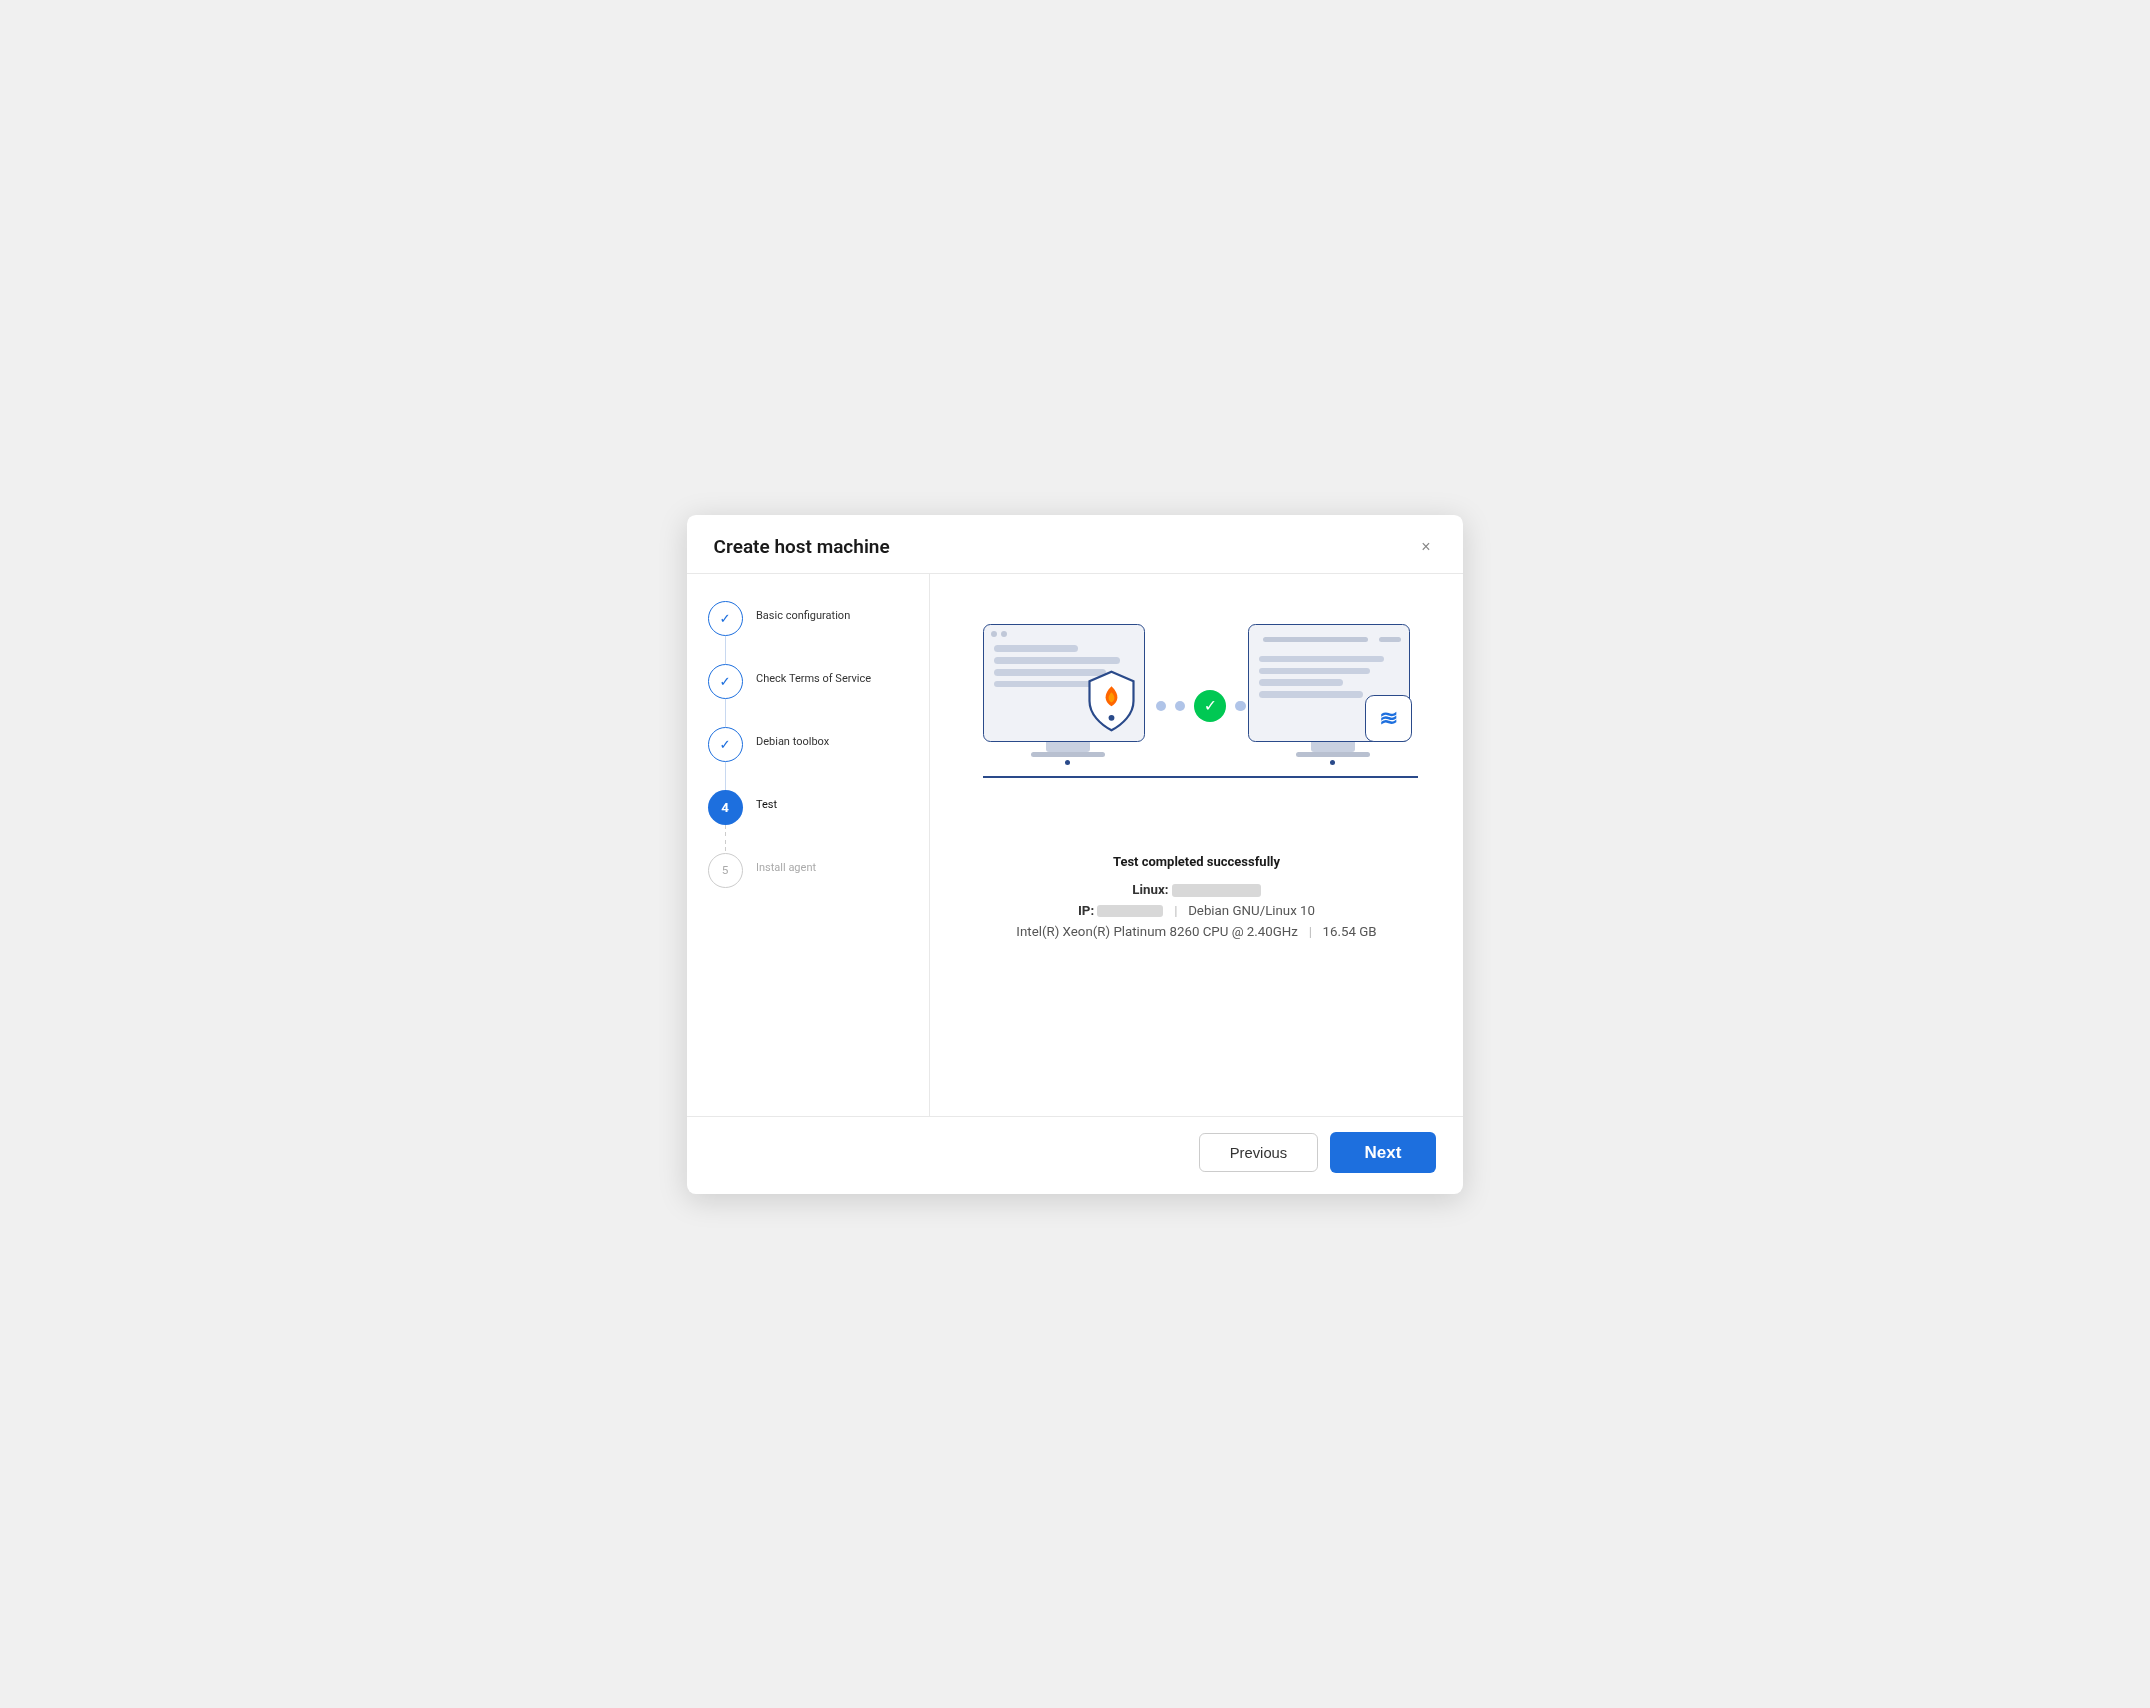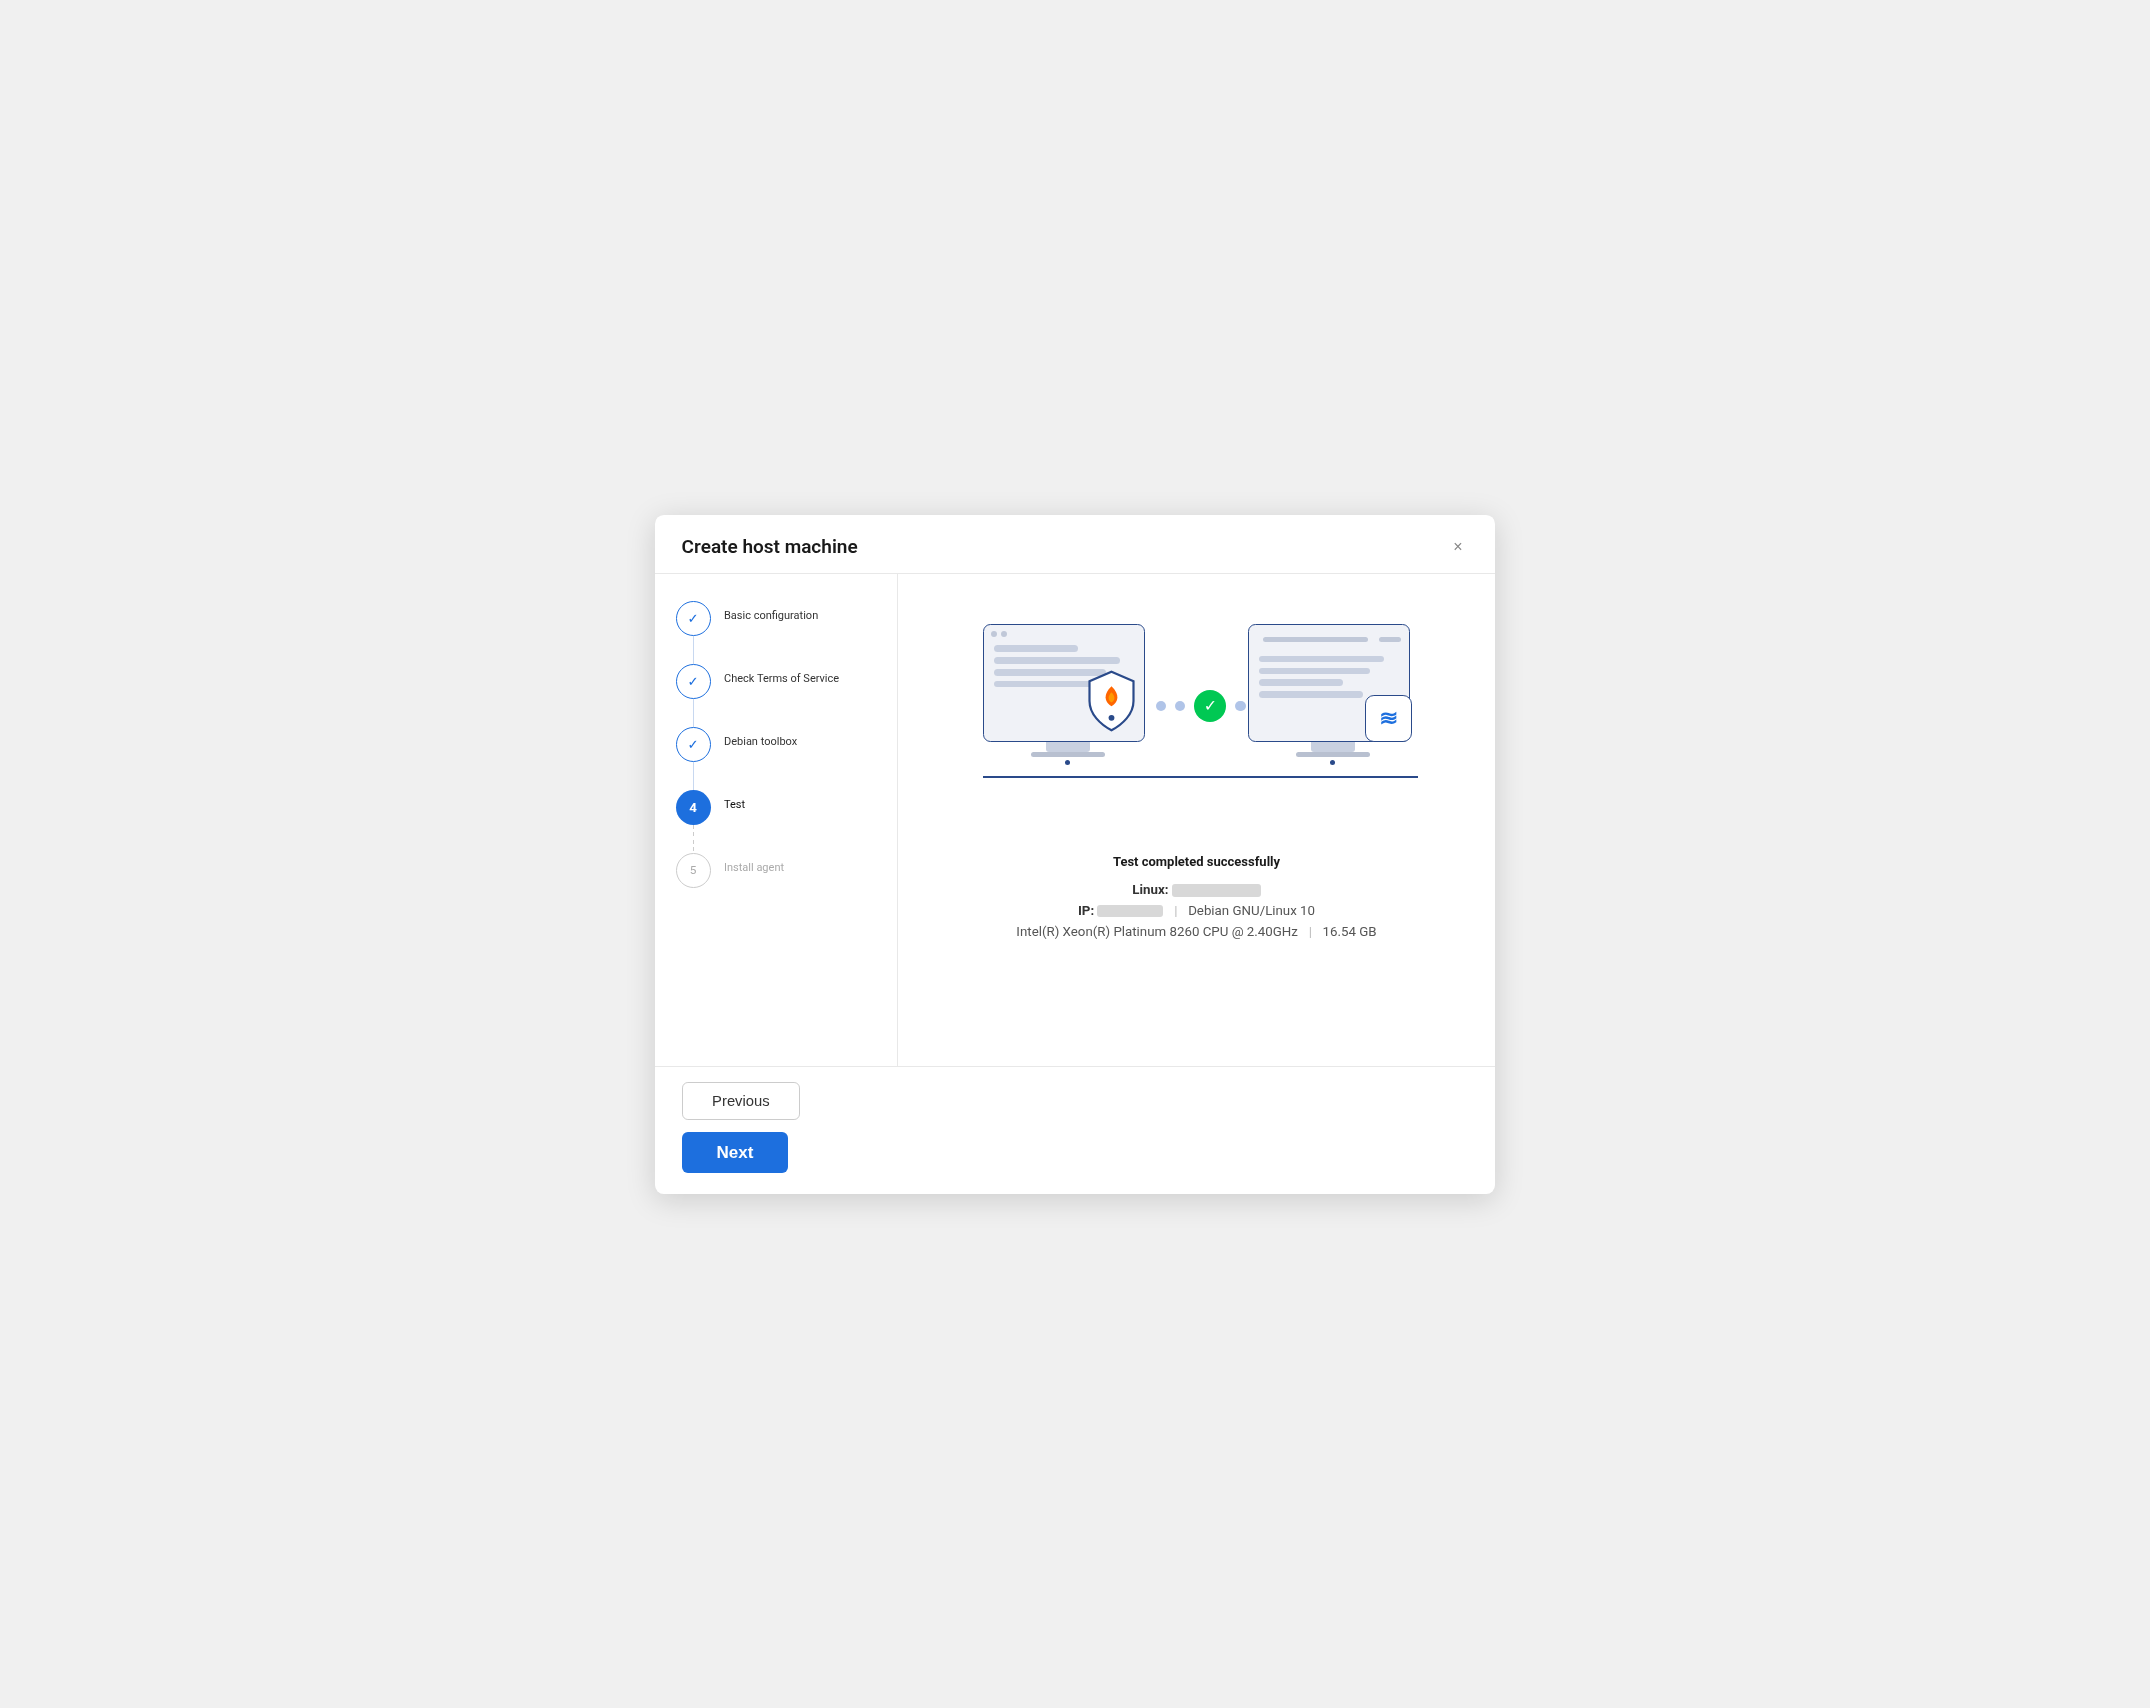--- a/index.html
+++ b/index.html
@@ -7,21 +7,21 @@
       font-family: -apple-system, BlinkMacSystemFont, 'Segoe UI', Roboto, sans-serif;
       background: #f0f0f0;
       display: flex;
       align-items: center;
       justify-content: center;
       min-height: 100vh;
     }
     .dialog {
       background: #fff;
       border-radius: 8.9px;
-      width: 840px;
+      width: 776px;
       min-height: 679px;
       box-shadow: 0 5.9px 29.5px rgba(0,0,0,0.15);
       display: flex;
       flex-direction: column;
       position: relative;
       overflow: hidden;
     }
     .dialog-header {
       display: flex;
       align-items: center;
@@ -296,25 +296,24 @@
       vertical-align: middle;
     }
     .separator {
       display: inline-block;
       margin: 0 7.4px;
       color: #bbb;
     }
     .dialog-footer {
       display: flex;
       justify-content: flex-end;
-      align-items: flex-start;
+      align-items: center;
       gap: 11.8px;
       padding: 14.8px 26.6px 20.7px;
       border-top: 0.7px solid #e8e8e8;
-      flex-direction: column;
     }
     .btn-prev {
       background: #fff;
       border: 1.1px solid #ccc;
       color: #333;
       font-size: 14.8px;
       padding: 10.3px 29.5px;
       border-radius: 5.9px;
       cursor: pointer;
       font-weight: 500;

